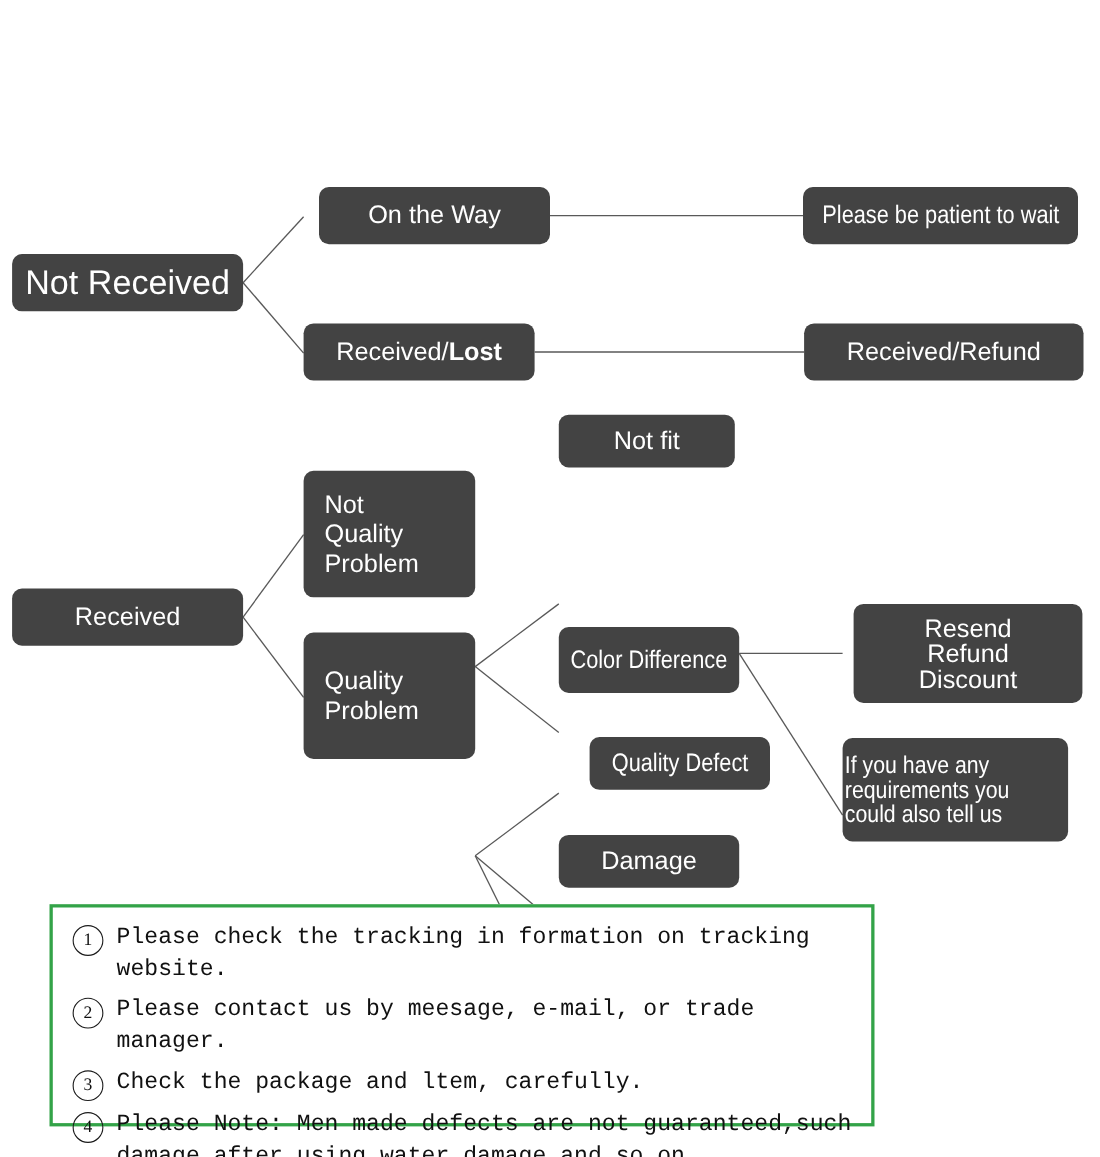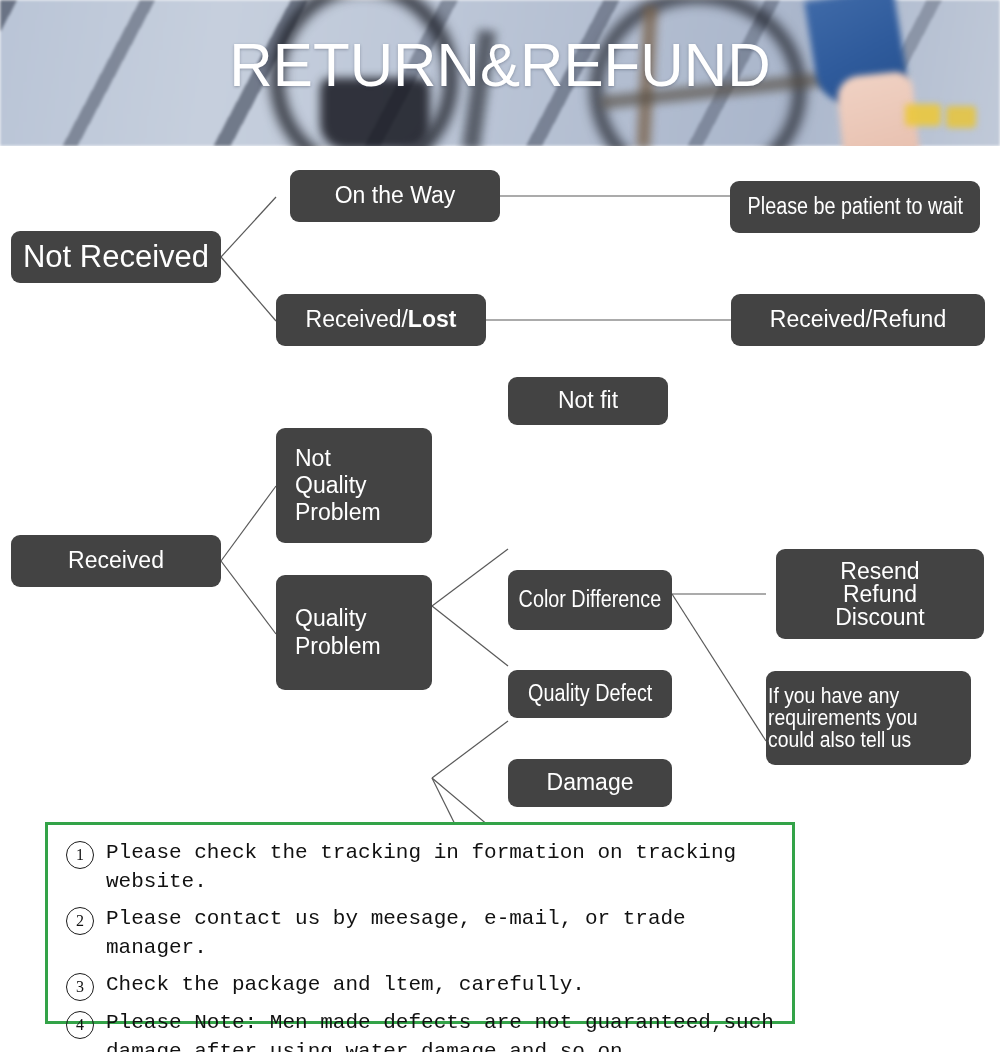--- a/index.html
+++ b/index.html
@@ -104,34 +104,20 @@
     font-size:21px;color:#111;line-height:1.38;
     font-family:Liberation Mono, monospace;
   }
   .note-row.last{margin-bottom:0;}
 </style>
 </head>
 <body>
 
 <div id="root">
 
-  <div class="banner">
-    <div class="banner-photo"></div>
-    <div class="b-shape b1"></div>
-    <div class="b-shape b2"></div>
-    <div class="b3"></div>
-    <div class="b4"></div>
-    <div class="b5"></div>
-    <div class="b6"></div>
-    <div class="b7"></div>
-    <div class="b8"></div>
-    <div class="b9"></div>
-    <div class="b10"></div>
-    <div class="banner-title">RETURN&amp;REFUND</div>
-  </div>
 
   <div class="flow">
 
     <svg class="lines" viewBox="0 0 1000 680">
       <g stroke="#595959" stroke-width="1.2" fill="none">
 
         <line x1="221" y1="111" x2="276" y2="51"></line>
         <line x1="221" y1="111" x2="276" y2="175"></line>
 
         <line x1="486" y1="50" x2="730" y2="50"></line>
@@ -164,21 +150,21 @@
     <div class="node center" style="left:290px;top:24px;width:210px;height:52px;font-size:23px;">
       <span style="width:100%;">On the Way</span>
     </div>
 
     <div class="node center" style="left:276px;top:148px;width:210px;height:52px;font-size:23px;">
       <span style="width:100%;">
         <span>Received/</span><span class="bold-part">Lost</span>
       </span>
     </div>
 
-    <div class="node center" style="left:730px;top:24px;width:250px;height:52px;font-size:23px;margin-top:11px;">
+    <div class="node center" style="left:730px;top:24px;width:250px;height:52px;font-size:23px;">
       <span class="cond">Please be patient to wait</span>
     </div>
 
     <div class="node center" style="left:731px;top:148px;width:254px;height:52px;font-size:23px;">
       <span style="width:100%;">Received/Refund</span>
     </div>
 
     <div class="node left" style="left:276px;top:282px;width:156px;height:115px;font-size:23px;padding-left:19px;">
       <span>
         <span>Not</span><br>
@@ -196,21 +182,21 @@
 
     <div class="node center" style="left:508px;top:231px;width:160px;height:48px;font-size:23px;">
       <span style="width:100%;">Not fit</span>
     </div>
 
 
     <div class="node center" style="left:508px;top:424px;width:164px;height:60px;font-size:23px;">
       <span class="cond">Color Difference</span>
     </div>
 
-    <div class="node center" style="left:508px;top:524px;width:164px;height:48px;font-size:23px;">
+    <div class="node center" style="left:536px;top:524px;width:164px;height:48px;font-size:23px;">
       <span class="cond">Quality Defect</span>
     </div>
 
     <div class="node center" style="left:508px;top:613px;width:164px;height:48px;font-size:23px;">
       <span style="width:100%;">Damage</span>
     </div>
 
     <div class="node center" style="left:766px;top:403px;width:208px;height:90px;font-size:23px;margin-left:10px;">
       <span class="tight" style="width:100%;">
         <span>Resend</span><br>

